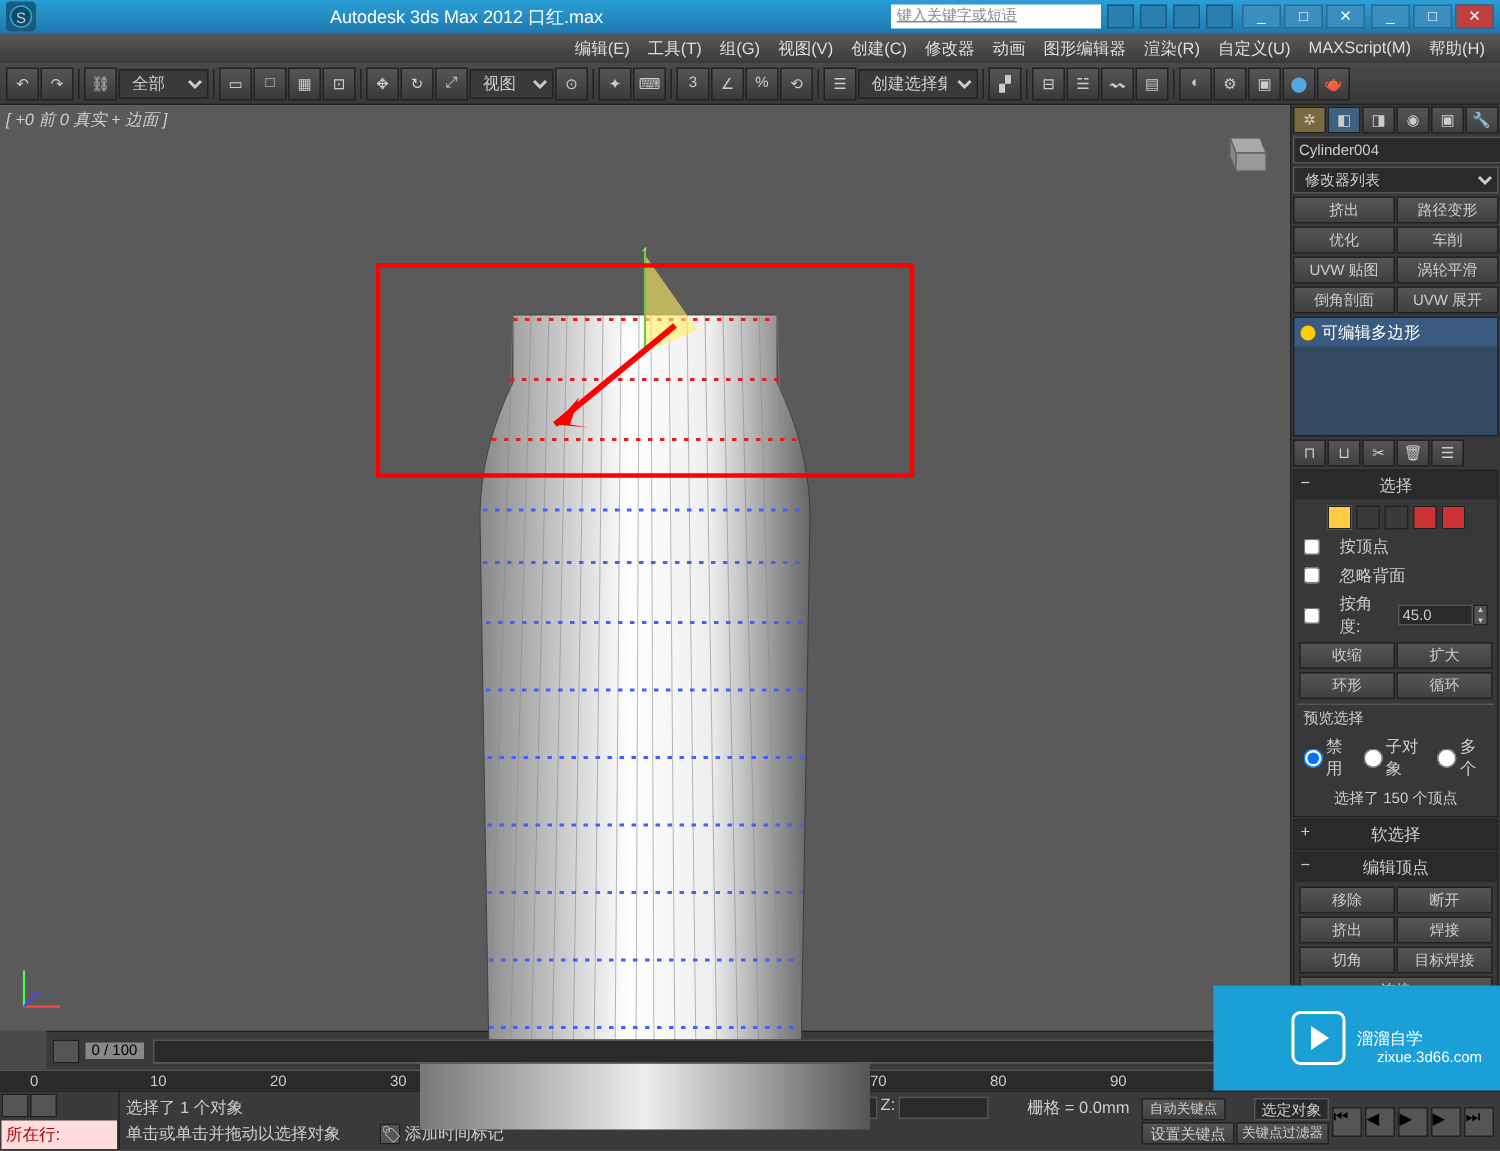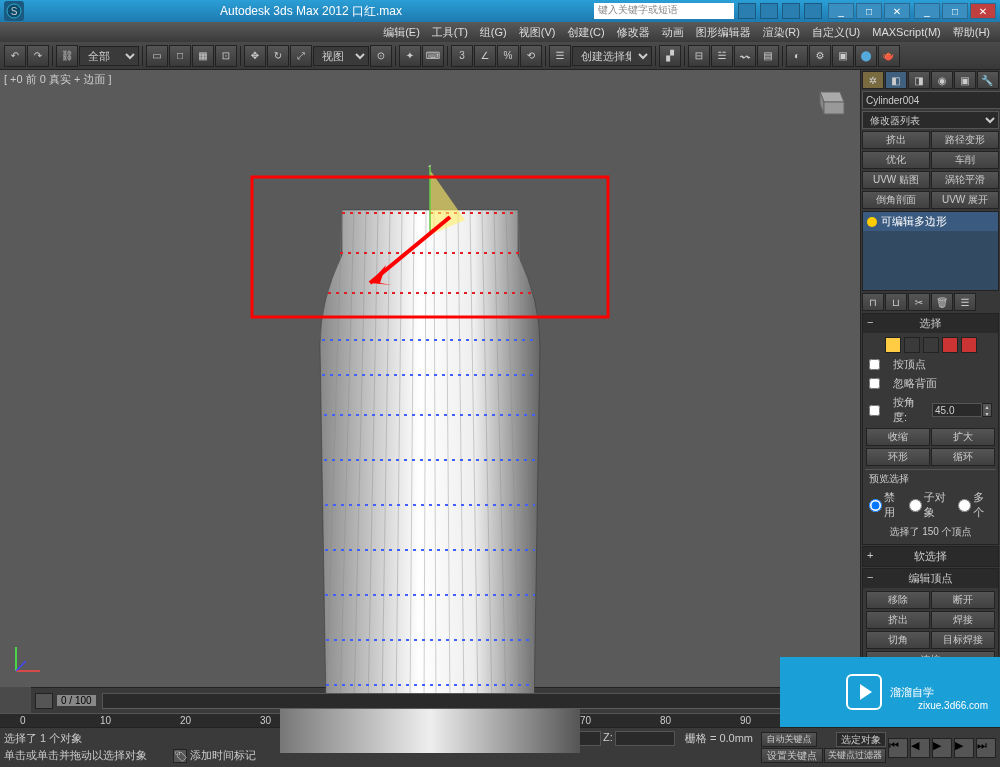--- a/index.html
+++ b/index.html
@@ -2,40 +2,40 @@
 <html><head>
 <meta charset="utf-8">
 <style>
 * { margin:0; padding:0; box-sizing:border-box; font-family:"Microsoft YaHei",Arial,sans-serif; font-size:11px; user-select:none; }
 body { background:#4a4a4a; width:1000px; height:767px; overflow:hidden; position:relative; }
 
 
 .titlebar { height:22px; background:linear-gradient(#2a9fd6,#1e7ab0); display:flex; align-items:center; color:#fff; position:relative; }
 .titlebar .app-icon { width:20px; height:20px; margin:0 4px; background:#1a5a80; border-radius:3px; display:flex; align-items:center; justify-content:center; }
 .titlebar .title { flex:1; text-align:center; font-size:12px; }
-.titlebar .search { width:140px; height:16px; background:#fff; color:#888; padding:0 4px; font-size:10px; margin-right:4px; }
+.titlebar .search { width:140px; height:16px; background:#fff; color:#888; padding:0 4px; font-size:10px; margin-right:4px;text-decoration:underline; }
 .titlebar .win-btns { display:flex; gap:2px; margin-right:4px; }
 .titlebar .win-btn { width:26px; height:16px; background:#3a8fc0; border:1px solid #2a6a90; display:flex; align-items:center; justify-content:center; color:#fff; font-size:10px; }
 .titlebar .info-btns { display:flex; gap:4px; margin-right:6px; }
 .titlebar .info-btn { width:18px; height:16px; background:#2a7fb0; border:1px solid #1a5a80; }
 
 
 .menubar { height:20px; background:linear-gradient(#5a5a5a,#3a3a3a); display:flex; align-items:center; padding:0 4px; color:#ddd;justify-content:flex-end; }
 .menubar .menu-item { padding:2px 6px; cursor:default; }
 
 
 .toolbar { height:28px; background:linear-gradient(#4a4a4a,#383838); display:flex; align-items:center; padding:0 4px; gap:1px; border-bottom:1px solid #222; }
 .tool-btn { width:22px; height:22px; background:linear-gradient(#555,#3a3a3a); border:1px solid #222; display:flex; align-items:center; justify-content:center; color:#ccc; font-size:10px; }
 .tool-sep { width:1px; height:20px; background:#222; margin:0 2px; }
 .tool-dropdown { height:20px; background:#3a3a3a; border:1px solid #222; color:#ccc; padding:0 4px; }
 
 
 .workspace { display:flex; height:617px; }
 .viewport-area { flex:1; position:relative; background:#5a5a5a; }
-.viewport-label { position:absolute; top:2px; left:4px; color:#ccc; font-size:11px; z-index:5; }
+.viewport-label { position:absolute; top:2px; left:4px; color:#ccc; font-size:11px; z-index:5;font-style:italic; }
 
 
 .cylinder-container { position:absolute; left:50%; top:95px; transform:translateX(-50%); }
 
 
 .right-panel { width:140px; background:#383838; border-left:1px solid #222; display:flex; flex-direction:column; color:#ccc; overflow:hidden; }
 .panel-row { display:flex; gap:1px; padding:1px; }
 .panel-btn { flex:1; height:18px; background:linear-gradient(#555,#404040); border:1px solid #222; display:flex; align-items:center; justify-content:center; font-size:10px; color:#ccc; }
 .panel-btn.tab { width:22px; flex:none; }
 .panel-input { flex:1; height:18px; background:#2a2a2a; border:1px solid #555; color:#ccc; padding:0 3px; font-size:10px; }
@@ -61,21 +61,21 @@
 .status-left { width:80px; background:#3a3a3a; border-right:1px solid #222; }
 .status-btn-row { display:flex; gap:1px; padding:1px; }
 .status-mini-btn { width:18px; height:16px; background:#555; border:1px solid #222; }
 .status-center { flex:1; padding:2px 4px; color:#ccc; font-size:10px; }
 .status-center .row { display:flex; align-items:center; gap:6px; padding:1px 0; }
 .status-right { display:flex; align-items:center; gap:2px; padding:0 4px; }
 .coord-box { background:#2a2a2a; border:1px solid #555; padding:1px 4px; color:#ccc; font-size:10px; width:60px; }
 .nav-btn { width:20px; height:20px; background:#555; border:1px solid #222; }
 
 
-.watermark { position:absolute; right:0; bottom:40px; width:220px; height:70px; background:#1a9fd6; display:flex; align-items:center; justify-content:center; color:#fff; font-size:22px; z-index:10; }
+.watermark { position:absolute; right:0; bottom:40px; width:191px; height:70px; background:#1a9fd6; display:flex; align-items:center; justify-content:center; color:#fff; font-size:22px; z-index:10; }
 .watermark .play { width:36px; height:36px; border:2px solid #fff; border-radius:6px; margin-right:8px; display:flex; align-items:center; justify-content:center; }
 .watermark .play::after { content:""; border-left:12px solid #fff; border-top:8px solid transparent; border-bottom:8px solid transparent; margin-left:3px; }
 .watermark .sub { font-size:10px; position:absolute; bottom:16px; right:12px; }
 
 #viewcube { position:absolute; top:10px; right:10px; width:40px; height:40px; }
 
 svg text { font-size:10px; fill:#ccc; }
 </style>
 </head>
 <body>
@@ -404,32 +404,39 @@
         <text x="500" y="10">60</text>
         <text x="580" y="10">70</text>
         <text x="660" y="10">80</text>
         <text x="740" y="10">90</text>
         <text x="820" y="10">100</text>
       </g>
     </svg>
 </div>
 
 <div class="status-bar">
+  <div class="status-left">
+    <div class="status-btn-row">
+        <div class="status-mini-btn"></div>
+        <div class="status-mini-btn"></div>
+      </div>
+    <div style="background:#ffdddd;color:#a00;padding:2px 3px;font-size:10px;margin:1px"><span>所在行:</span></div>
+  </div>
   <div class="status-center">
     <div class="row">
       <span>选择了 1 个对象</span>
       <span style="margin-left:auto;display:flex;gap:2px">
         <div class="status-mini-btn" style="width:14px;height:14px">🔒</div>
         <span>X:</span>
           <input class="coord-box" style="">
         <span>Y:</span>
           <input class="coord-box" style="">
         <span>Z:</span>
           <input class="coord-box" style="">
-        <span style="margin-left:8px">栅格 = 0.0mm</span>
+        <span style="margin-left:24px">栅格 = 0.0mm</span>
       </span>
     </div>
     <div class="row">
       <span>单击或单击并拖动以选择对象</span>
       <span style="margin-left:20px;display:flex;align-items:center;gap:3px">
         <div class="status-mini-btn" style="width:14px;height:14px">🏷</div>
         <span>添加时间标记</span>
       </span>
     </div>
   </div>

